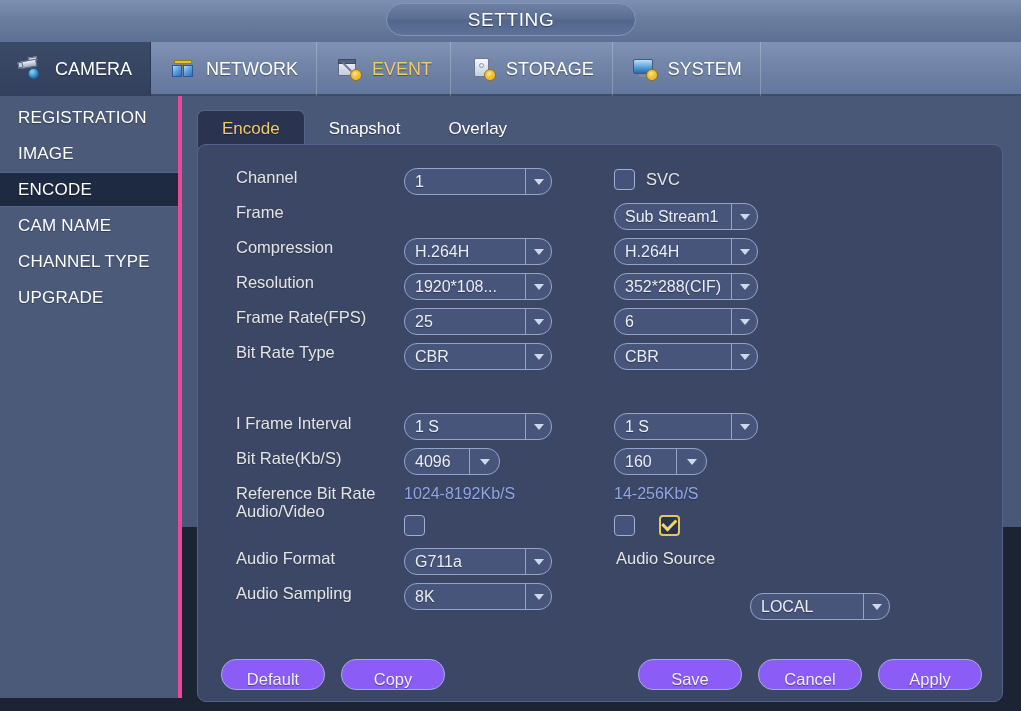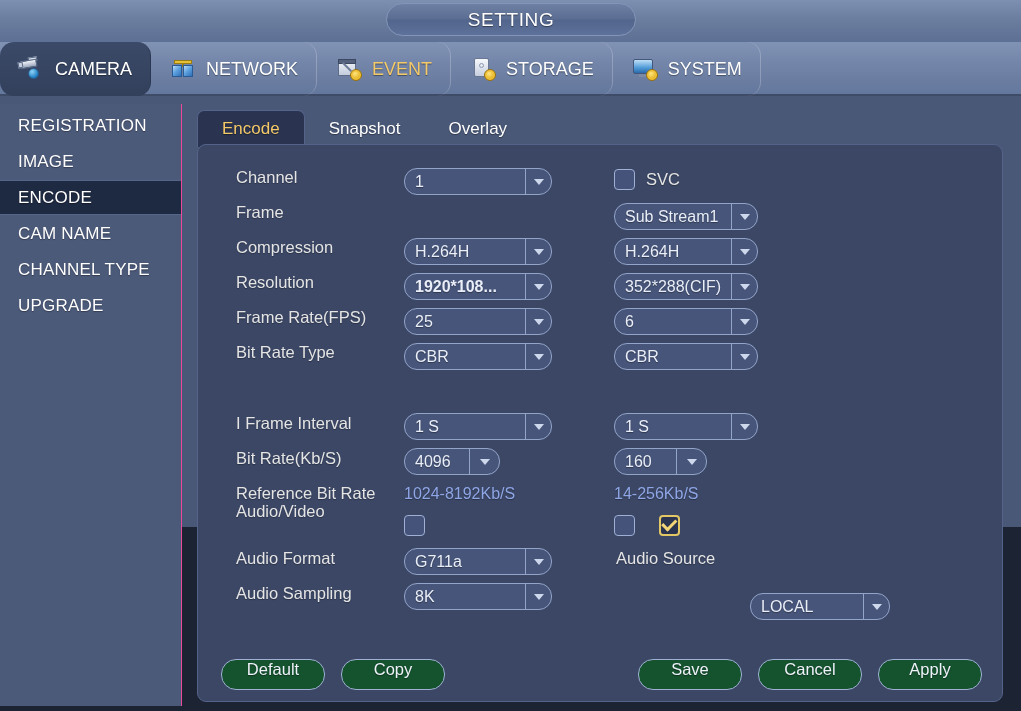--- a/index.html
+++ b/index.html
@@ -38,21 +38,20 @@
     border-bottom: 2px solid #3f4c68;
   }
   .nav-item {
     position: relative;
     height: 54px;
     display: flex; align-items: center; gap: 9px;
     padding: 0 18px;
     color: #ffffff; font-size: 18px;
     text-shadow: 0 1px 1px rgba(0,0,0,.4);
     border-right: 1px solid rgba(255,255,255,.22);
-    border-radius: 14px;
   }
   .nav-item.active {
     background: linear-gradient(to bottom, #3b4a68 0%, #32405c 100%);
     border-right: 1px solid #2c3850;
   }
   .nav-item.highlight-label { color: #f3c969; }
   .nav-item .nav-label { white-space: nowrap; }
 
   
   .nicon { width: 28px; height: 26px; position: relative; flex: 0 0 28px; }
@@ -122,23 +121,23 @@
   .gear {
     position:absolute; right:1px; bottom:1px; width:12px; height:12px;
     border-radius:50%;
     background: radial-gradient(circle at 40% 35%, #ffe680, #e0a911 75%);
     border:1px solid #9a7210;
     box-shadow: 0 0 0 1.5px #f0c23a inset;
   }
 
   
   .sidebar {
-    position: absolute; left: 0; top: 104px; width: 182px; height: 602px;
+    position: absolute; left: 0; top: 96px; width: 182px; height: 602px;
     background: #4c5a7a;
-    border-right: 1px solid #ec4899;
+    border-right: 4px solid #ec4899;
     padding-top: 4px;
   }
   .side-item {
     height: 35px; margin: 0 0 1px 0;
     display: flex; align-items: center;
     padding-left: 18px;
     color: #ffffff; font-size: 17px;
     text-shadow: 0 1px 1px rgba(0,0,0,.35);
     letter-spacing: .2px;
   }
@@ -229,22 +228,22 @@
     width: 11px; height: 6px;
     border-left: 3px solid #f3d477;
     border-bottom: 3px solid #f3d477;
     transform: rotate(-45deg) translate(1px,-2px);
   }
 
   
   .btn {
     height: 31px; min-width: 104px;
     border: 1px solid #9fb0d4; border-radius: 15px;
-    background: #14532d;
-    display:flex; align-items:flex-start; justify-content:center;
+    background: #8b5cf6;
+    display:flex; align-items:flex-end; justify-content:center;
     color: #eef2fa; font-size: 16.5px;
     text-shadow: 0 1px 1px rgba(0,0,0,.4);
   }
   .btn-row { position:absolute; display:flex; gap: 16px; }
 </style>
 </head>
 <body>
 
 <div id="app">
 
@@ -359,21 +358,21 @@
     </div>
 
     <div class="sel" style="position:absolute; left:206px; top:23px; width:148px;">
       <span class="txt">1</span>
       <span class="arrow"></span>
     </div>
     <div class="sel" style="position:absolute; left:206px; top:93px; width:148px;">
       <span class="txt">H.264H</span>
       <span class="arrow"></span>
     </div>
-    <div class="sel" style="position:absolute; left:206px; top:128px; width:148px;font-weight:bold;">
+    <div class="sel" style="position:absolute; left:206px; top:128px; width:148px;">
       <span class="txt">1920*108...</span>
       <span class="arrow"></span>
     </div>
     <div class="sel" style="position:absolute; left:206px; top:163px; width:148px;">
       <span class="txt">25</span>
       <span class="arrow"></span>
     </div>
     <div class="sel" style="position:absolute; left:206px; top:198px; width:148px;">
       <span class="txt">CBR</span>
       <span class="arrow"></span>

